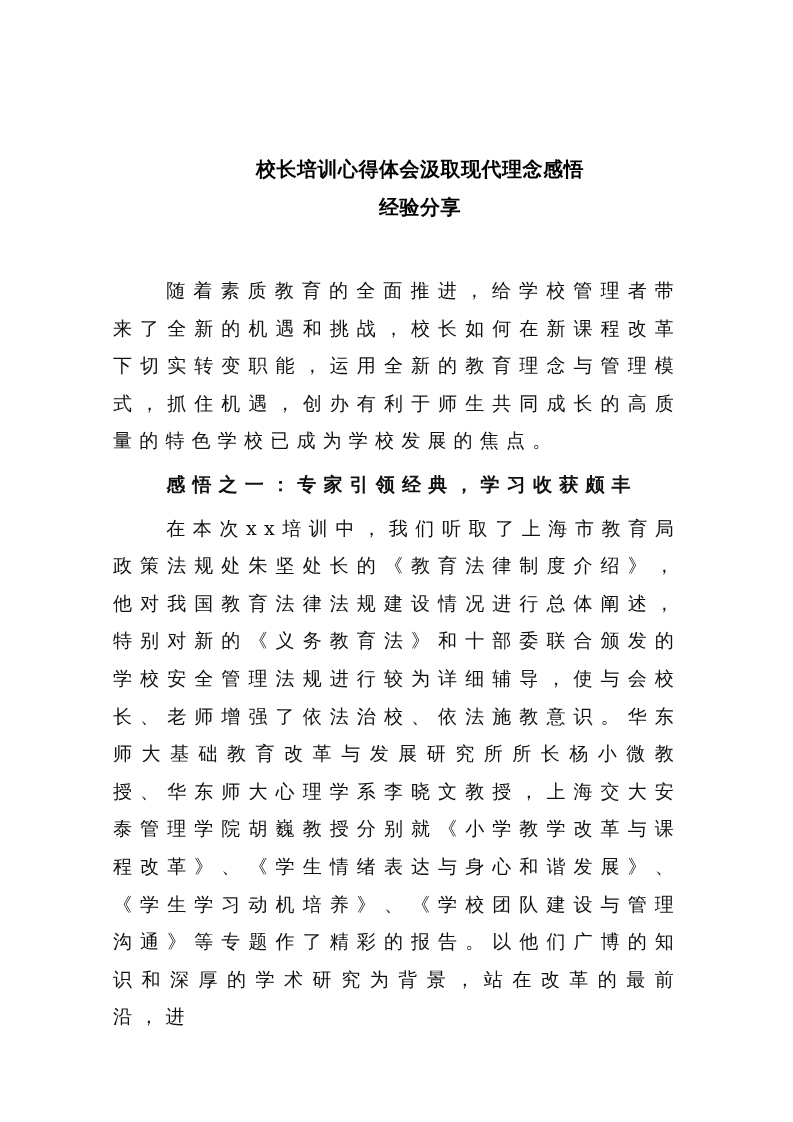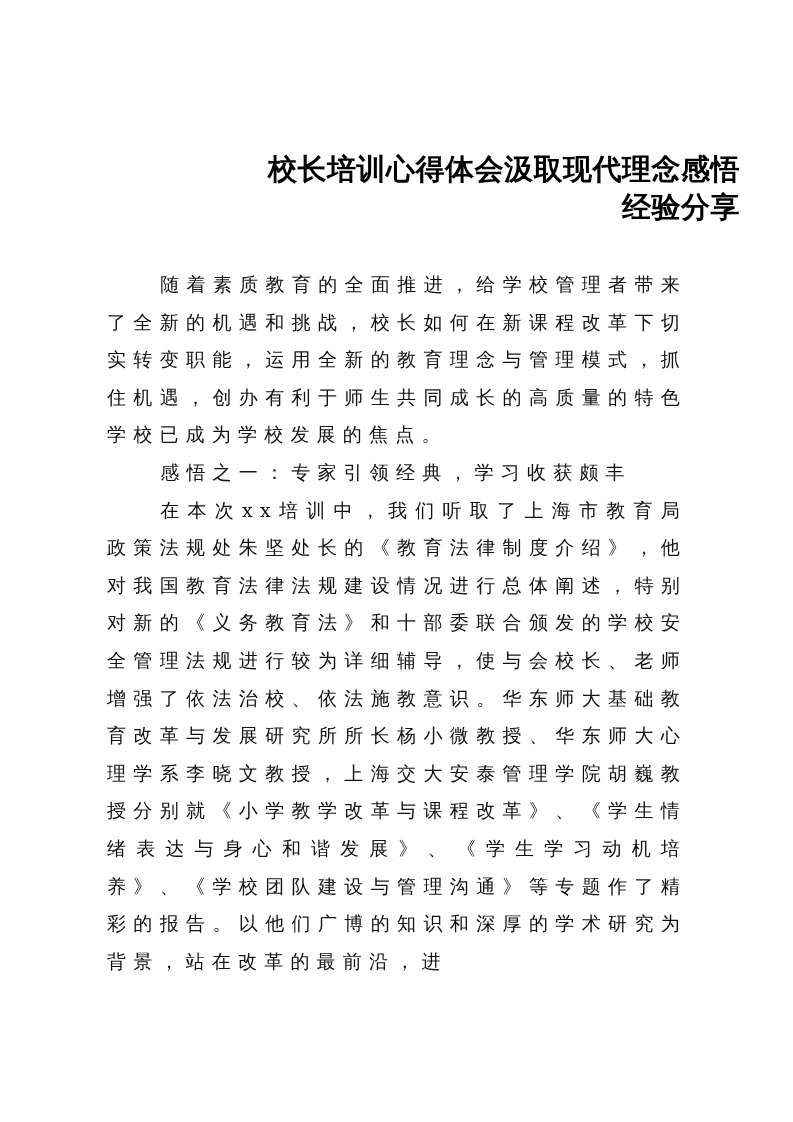--- a/index.html
+++ b/index.html
@@ -21,49 +21,49 @@
       top: 0;
       width: 793px;
       height: 1122px;
       background: #ffffff;
     }
     .title-block {
       position: absolute;
       left: 100px;
       top: 150px;
       width: 640px;
-      text-align: right;
+      text-align: center;
       font-family: "DejaVu Sans", "Liberation Sans", sans-serif;
       font-weight: bold;
-      font-size: 29px;
+      font-size: 20px;
       line-height: 38px;
       letter-spacing: 0.5px;
       color: #000000;
     }
     .title-line {
       display: block;
       white-space: nowrap;
     }
     .body-text {
       position: absolute;
       left: 107px;
       top: 266px;
       width: 580px;
       font-size: 19px;
       line-height: 37.6px;
       letter-spacing: 7.2px;
       text-align: justify;
       color: #111111;
     }
     .para {
-      margin: 0;
+      margin: 6px;
       text-indent: 2.8em;
     }
     .para.heading {
-      font-weight: normal;
+      font-weight: bold;
     }
   </style>
 </head>
 <body>
 
 <div class="page">
   <div class="title-block">
     <span class="title-line">校长培训心得体会汲取现代理念感悟</span>
     <span class="title-line">经验分享</span>
   </div>

